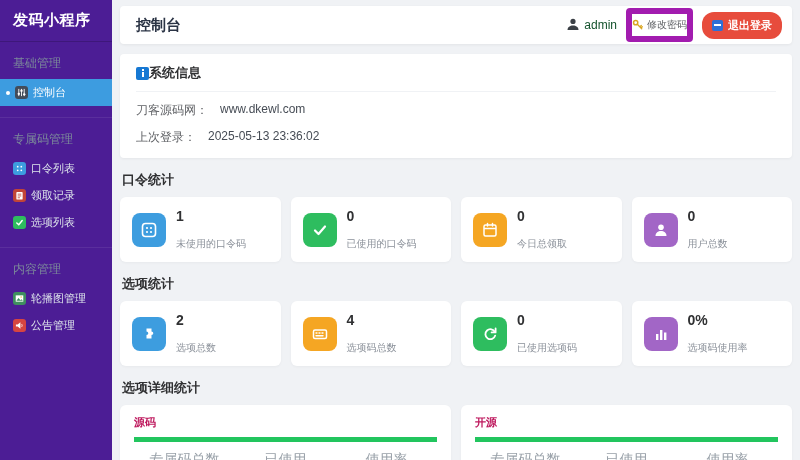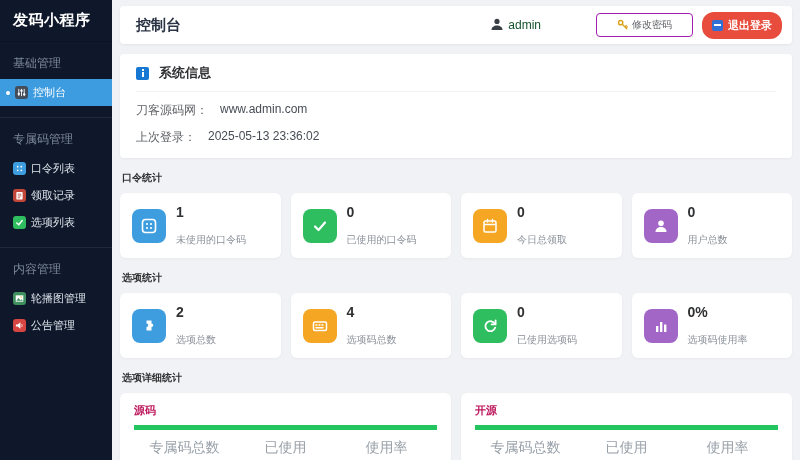--- a/index.html
+++ b/index.html
@@ -1,20 +1,20 @@
 <!DOCTYPE html>
 <html><head>
 <meta charset="utf-8">
 <style>
   * { margin:0; padding:0; box-sizing:border-box; }
   html,body { width:800px; height:460px; overflow:hidden; }
   body { display:flex; font-family:"Liberation Sans","DejaVu Sans",sans-serif; background:#f0f2f5; }
 
   
-  .sidebar { width:112px; flex:none; background:#0f172a; display:flex; flex-direction:column; }
+  .sidebar { width:112px; flex:none; background:#4c1d95; display:flex; flex-direction:column; }
   .sidebar-title { height:42px; display:flex; align-items:center; padding-left:13px;
     font-size:15px; font-weight:bold; color:#fff; letter-spacing:.5px;
     border-bottom:1px solid rgba(0,0,0,.18); }
   .side-section-label { font-size:12px; color:#7c8a9a; padding:13px 0 7px 13px; }
   .side-item { height:27px; display:flex; align-items:center; gap:5px; padding-left:13px;
     font-size:11px; color:#dce3ea; cursor:pointer; white-space:nowrap; }
   .side-item.active { background:#3d9ce0; color:#fff; padding-left:6px; }
   .active-dot { width:4px; height:4px; border-radius:50%; background:#fff; flex:none; }
   .side-icon { width:13px; height:13px; border-radius:3px; display:flex; align-items:center;
     justify-content:center; flex:none; }
@@ -23,39 +23,39 @@
   .side-divider { border-top:1px solid rgba(255,255,255,.08); margin-top:11px; }
 
   
   .main { flex:1; padding:6px 8px; display:flex; flex-direction:column; overflow:hidden; }
   .topbar { background:#fff; border-radius:4px; height:38px; flex:none; display:flex;
     align-items:center; justify-content:space-between; padding:0 10px 0 16px;
     box-shadow:0 1px 3px rgba(0,0,0,.06); }
   .page-title { font-size:15px; font-weight:bold; color:#2b3445; }
   .topbar-right { display:flex; align-items:center; gap:9px; }
   .user { display:flex; align-items:center; gap:4px; font-size:12px; color:#14532d; }
-  .btn-outline { display:flex; align-items:center; gap:4px; border:1px solid #a21caf;
-    background:#fff; border-radius:4px; padding:4px 20px; font-size:10px; color:#606266; cursor:pointer;margin-left:46px; }
+  .btn-outline { display:flex; align-items:center; gap:4px; border:6px solid #a21caf;
+    background:#fff; border-radius:4px; padding:4px 0; font-size:10px; color:#606266; cursor:pointer; }
   .btn-danger { display:flex; align-items:center; gap:5px; background:#e74c3c; border:none;
     border-radius:12px; padding:6px 10px; font-size:11px; color:#fff; font-weight:bold; cursor:pointer; }
   .logout-glyph { width:11px; height:11px; background:#2f6fd6; border-radius:2px; position:relative; }
   .logout-glyph::after { content:""; position:absolute; left:2px; right:2px; top:4.5px; height:2px; background:#fff; }
 
   .info-card { background:#fff; border-radius:4px; margin-top:10px; padding:10px 16px 12px;
     box-shadow:0 1px 3px rgba(0,0,0,.05); }
-  .info-head { display:flex; align-items:center; gap:10px; font-size:13px; font-weight:bold;
+  .info-head { display:flex; align-items:center; gap:0; font-size:13px; font-weight:bold;
     color:#303133; padding-bottom:9px; border-bottom:1px solid #f0f2f5; }
   .info-icon { width:13px; height:13px; background:#1678d3; border-radius:2px; position:relative; flex:none; }
   .info-icon::before { content:""; position:absolute; left:5.5px; top:2.5px; width:2px; height:2px; background:#fff; }
   .info-icon::after  { content:""; position:absolute; left:5.5px; top:5.5px; width:2px; height:5px; background:#fff; }
   .info-row { display:flex; gap:12px; font-size:12px; margin-top:10px; }
   .info-label { color:#606266; }
   .info-value { color:#464c55; }
 
-  .section-title { font-size:10px; font-weight:bold; color:#303133; margin:13px 2px 8px; }
+  .section-title { font-size:13px; font-weight:bold; color:#303133; margin:13px 2px 8px; }
   .stat-grid { display:grid; grid-template-columns:repeat(4,1fr); gap:10px; }
   .stat-card { background:#fff; border-radius:6px; padding:11px 12px; display:flex;
     align-items:center; gap:10px; box-shadow:0 1px 3px rgba(0,0,0,.04); }
   .tile { width:34px; height:34px; border-radius:8px; display:flex; align-items:center;
     justify-content:center; flex:none; }
   .tile-blue{background:#3d9ddf}.tile-green{background:#2ebd5f}
   .tile-orange{background:#f5a623}.tile-purple{background:#a266c6}
   .stat-value { font-size:14px; font-weight:bold; color:#303133; }
   .stat-label { font-size:10px; color:#8a9099; margin-top:13px; white-space:nowrap; }
 
@@ -174,21 +174,21 @@
     </div>
   </div>
 
   <div class="info-card">
     <div class="info-head">
       <span class="info-icon"></span>
       <span>系统信息</span>
     </div>
     <div class="info-row">
       <span class="info-label">刀客源码网：</span>
-      <span class="info-value">www.admin.com</span>
+      <span class="info-value">www.dkewl.com</span>
     </div>
     <div class="info-row">
       <span class="info-label">上次登录：</span>
       <span class="info-value">2025-05-13 23:36:02</span>
     </div>
   </div>
 
   <div class="section-title">口令统计</div>
   <div class="stat-grid">
     <div class="stat-card">

